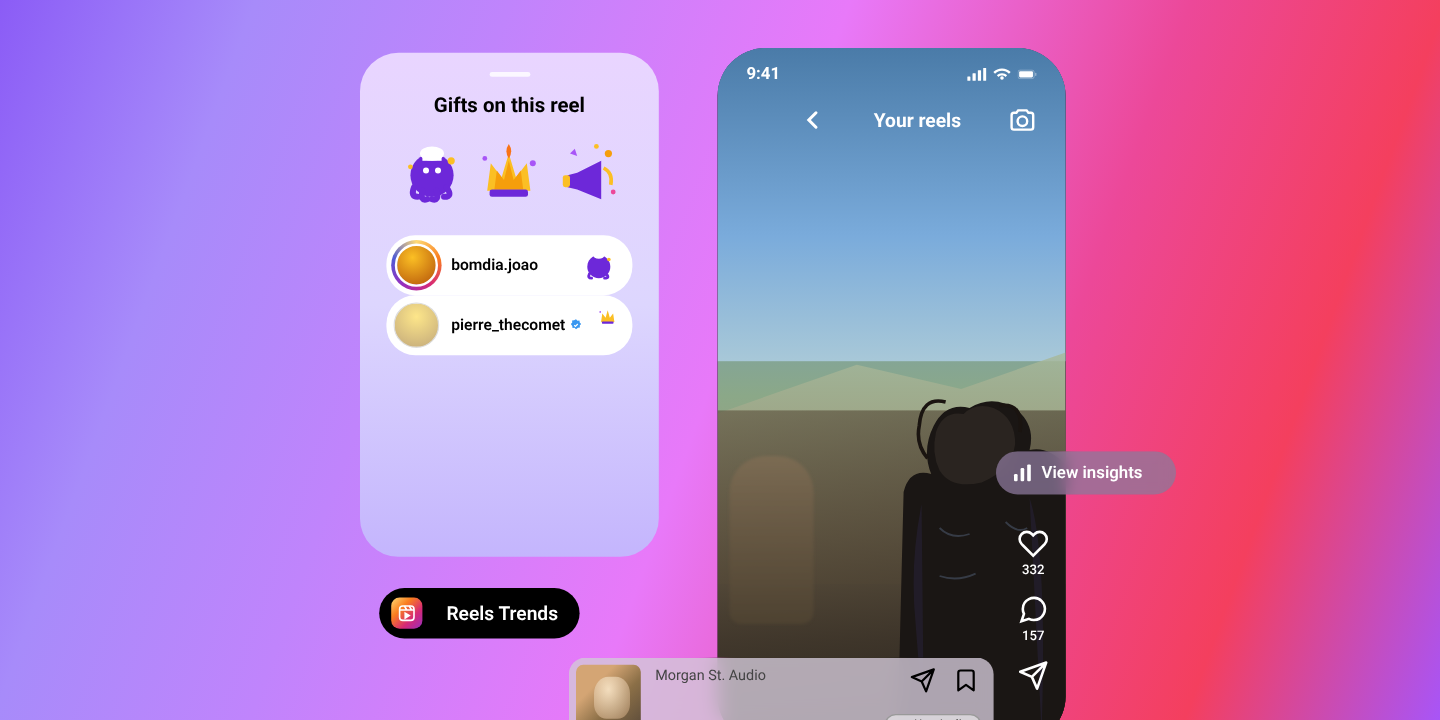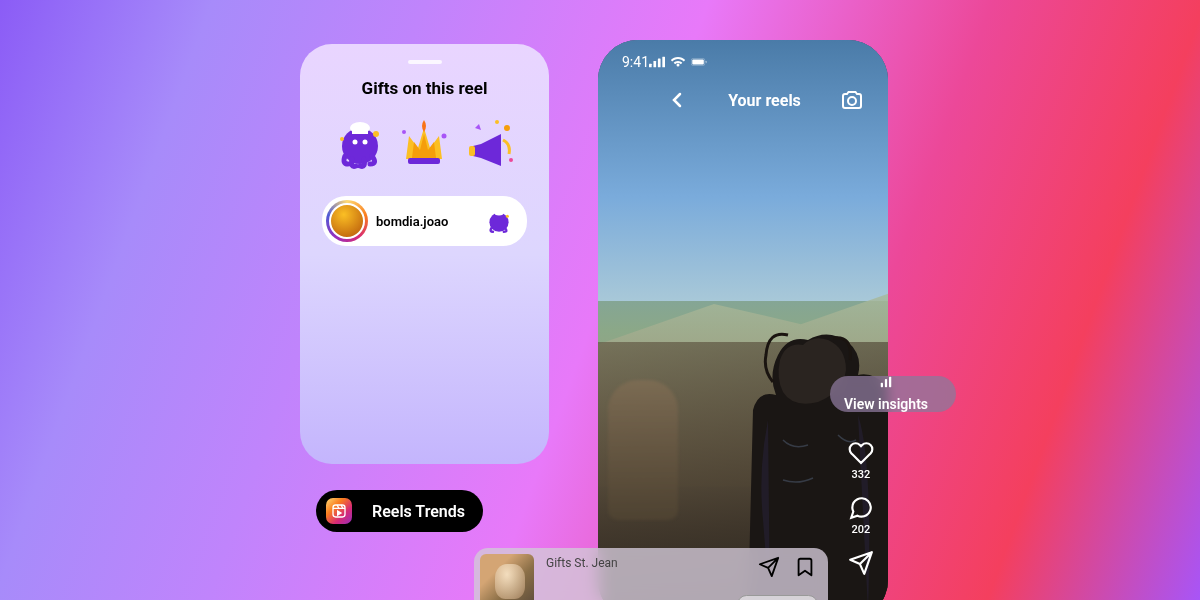--- a/index.html
+++ b/index.html
@@ -184,26 +184,26 @@
   background: linear-gradient(180deg, rgba(130,110,85,0.7), rgba(80,68,50,0.8));
   border-radius: 30px 30px 10px 10px;
   filter: blur(1.5px);
 }
 
 .status-bar {
   position: absolute;
   top: 14px;
   left: 0; right: 0;
   display: flex;
-  justify-content: flex-start;
+  justify-content: space-between;
   align-items: center;
   padding: 0 24px;
   color: #fff;
   font-size: 14px;
-  font-weight: 400;
+  font-weight: 700;
   z-index: 5;
 }
 .status-right { display: flex; gap: 5px; align-items: center; }
 .status-right svg { width: 16px; height: 12px; }
 
 .reel-header {
   position: absolute;
   top: 48px;
   left: 0; right: 0;
   display: flex;
@@ -226,21 +226,20 @@
   border-radius: 20px;
   height: 36px;
   display: flex;
   align-items: center;
   padding: 0 28px 0 14px;
   gap: 8px;
   color: #fff;
   font-size: 14px;
   font-weight: 600;
   z-index: 6;
-  flex-direction: column;
 }
 .insights-pill svg { width: 16px; height: 16px; }
 
 .reel-actions {
   position: absolute;
   right: 14px;
   top: 400px;
   display: flex;
   flex-direction: column;
   align-items: center;
@@ -360,20 +359,37 @@
       <div class="gifter-name">
           <span>bomdia.joao</span>
         </div>
       <div class="gifter-gift"><svg viewBox="0 0 60 60">
             <circle cx="30" cy="32" r="16" fill="#6d28d9"></circle>
             <path d="M17 42 Q14 48 20 48 M40 42 Q46 48 38 48" stroke="#6d28d9" stroke-width="4" fill="none" stroke-linecap="round"></path>
             <ellipse cx="30" cy="16" rx="8" ry="5" fill="#fff"></ellipse>
             <circle cx="44" cy="22" r="2.5" fill="#fbbf24"></circle>
           </svg></div>
     </div>
+    <div class="gifter-row">
+      <div class="avatar">
+          <div class="avatar-inner av3" style="inset:0;border:1px solid #ddd"></div>
+        </div>
+      <div class="gifter-name">
+        <span>pierre_thecomet</span>
+        <svg class="verified" viewBox="0 0 24 24" fill="currentColor">
+            <path d="M12 2l2.4 2.4 3.4-.4.4 3.4L20.6 10l-2.4 2.4.4 3.4-3.4.4L12 18.6l-2.4-2.4-3.4.4-.4-3.4L3.4 10l2.4-2.4-.4-3.4 3.4-.4L12 2z"></path>
+            <path d="M9 12l2 2 4-4" stroke="#fff" stroke-width="2" fill="none"></path>
+          </svg>
+      </div>
+      <div class="gifter-gift"><svg viewBox="0 0 60 60">
+            <path d="M14 44 L17 24 L25 34 L30 16 L35 34 L43 24 L46 44 Z" fill="#fbbf24"></path>
+            <rect x="16" y="43" width="28" height="5" rx="2" fill="#6d28d9"></rect>
+            <circle cx="12" cy="20" r="2" fill="#a855f7"></circle>
+          </svg></div>
+    </div>
   </div>
 </div>
 
 <div class="reels-trends">
   <div class="reels-logo">
     <svg viewBox="0 0 24 24" fill="none" stroke="currentColor" stroke-width="2">
         <rect x="3" y="3" width="18" height="18" rx="4"></rect>
         <path d="M3 8h18M9 3l3 5M15 3l3 5"></path>
         <path d="M10 12l5 3-5 3v-6z" fill="currentColor"></path>
       </svg>
@@ -433,21 +449,21 @@
     <div class="action-item">
       <svg viewBox="0 0 24 24" fill="none" stroke="#fff" stroke-width="2">
           <path d="M20.84 4.61a5.5 5.5 0 00-7.78 0L12 5.67l-1.06-1.06a5.5 5.5 0 00-7.78 7.78l1.06 1.06L12 21.23l7.78-7.78 1.06-1.06a5.5 5.5 0 000-7.78z"></path>
         </svg>
       <span class="action-count">332</span>
     </div>
     <div class="action-item">
       <svg viewBox="0 0 24 24" fill="none" stroke="#fff" stroke-width="2">
           <path d="M21 11.5a8.38 8.38 0 01-.9 3.8 8.5 8.5 0 01-7.6 4.7 8.38 8.38 0 01-3.8-.9L3 21l1.9-5.7a8.38 8.38 0 01-.9-3.8 8.5 8.5 0 014.7-7.6 8.38 8.38 0 013.8-.9h.5a8.48 8.48 0 018 8v.5z"></path>
         </svg>
-      <span class="action-count">202</span>
+      <span class="action-count">157</span>
     </div>
     <div class="action-item">
       <svg viewBox="0 0 24 24" fill="none" stroke="#fff" stroke-width="2" stroke-linecap="round" stroke-linejoin="round">
           <path d="M22 2L11 13M22 2l-7 20-4-9-9-4 20-7z"></path>
         </svg>
     </div>
   </div>
 </div>
 
 <div class="insights-pill" style="left:830px; top:376px; right:auto;">
@@ -455,21 +471,21 @@
       <rect x="1" y="9" width="3" height="6" rx="1"></rect>
       <rect x="6.5" y="4" width="3" height="11" rx="1"></rect>
       <rect x="12" y="1" width="3" height="14" rx="1"></rect>
     </svg>
   <span>View insights</span>
 </div>
 
 <div class="audio-card">
   <div class="audio-art"></div>
   <div class="audio-info">
-    <div class="audio-artist">Gifts St. Jean</div>
+    <div class="audio-artist">Morgan St. Audio</div>
   </div>
   <div class="audio-actions">
     <svg viewBox="0 0 24 24" fill="none" stroke="currentColor" stroke-width="2" stroke-linecap="round" stroke-linejoin="round">
         <path d="M22 2L11 13M22 2l-7 20-4-9-9-4 20-7z"></path>
       </svg>
     <svg viewBox="0 0 24 24" fill="none" stroke="currentColor" stroke-width="2" stroke-linecap="round" stroke-linejoin="round">
         <path d="M19 21l-7-5-7 5V5a2 2 0 012-2h10a2 2 0 012 2z"></path>
       </svg>
   </div>
   <div class="use-audio-btn">

